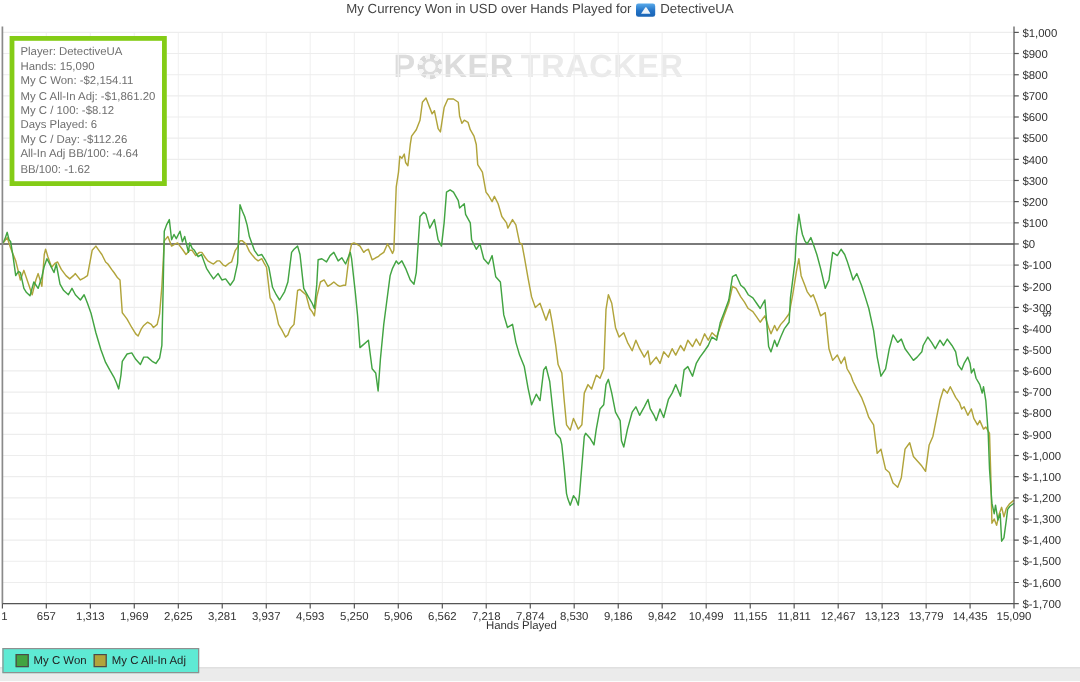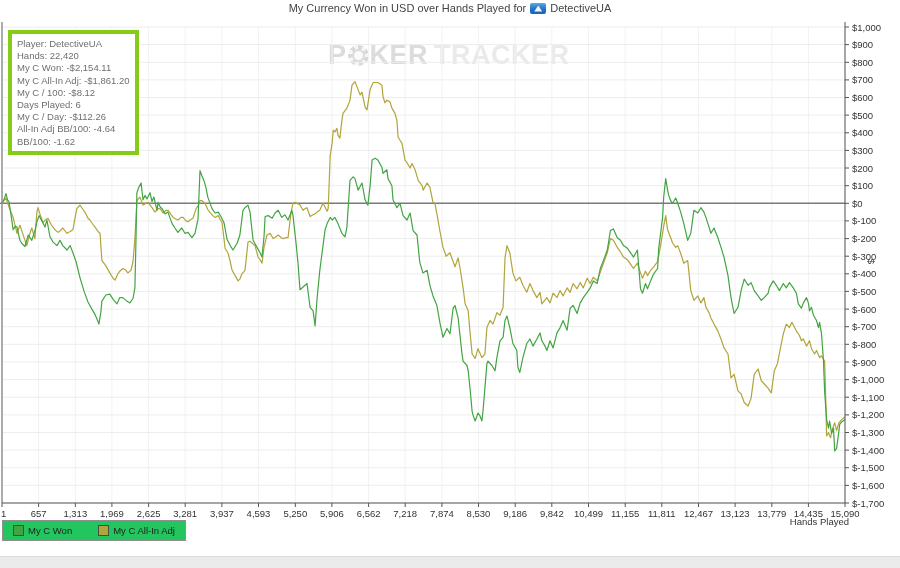--- a/index.html
+++ b/index.html
@@ -15,26 +15,26 @@
              padding:4px 6px 3px 5px;font-size:9.5px;line-height:12.2px;color:#6f6f6f;white-space:nowrap;z-index:5;}
   .watermark{position:absolute;left:328px;top:40px;display:flex;align-items:center;
              font-weight:bold;font-size:27px;letter-spacing:.5px;color:#dcdcdc;z-index:1;user-select:none;}
   .watermark .chip{display:inline-block;width:21px;height:21px;border-radius:50%;position:relative;margin:0 1px;
              background:repeating-conic-gradient(#d9d9d9 0deg 26deg,#f6f6f6 26deg 51deg);}
   .watermark .chip-inner{position:absolute;left:4px;top:4px;right:4px;bottom:4px;border-radius:50%;
              background:#fbfbfb;border:2px solid #dcdcdc;box-sizing:border-box;}
   .watermark .tracker{color:#eaeaea;margin-left:6px;}
   #chart-svg{position:absolute;left:0;top:0;z-index:2;}
   #chart-svg text{font-family:"Liberation Sans",sans-serif;font-size:9.5px;fill:#333;}
-  .x-axis-title{position:absolute;left:4px;top:516px;width:845px;text-align:right;
+  .x-axis-title{position:absolute;left:12px;top:516px;width:845px;text-align:center;
                 font-size:9.5px;color:#333;z-index:3;}
   .y-axis-title{position:absolute;left:869px;top:256px;font-size:9.5px;color:#333;
                 transform:rotate(90deg);z-index:3;}
-  .legend{position:absolute;left:2px;top:520px;background:#22c55e;border:1px solid #8f8f8f;
-          padding:4px 10px;display:inline-flex;align-items:center;gap:26px;z-index:4;}
+  .legend{position:absolute;left:2px;top:540px;background:#5eead4;border:1px solid #8f8f8f;
+          padding:4px 10px;display:inline-flex;align-items:center;gap:6px;z-index:4;}
   .legend-item{display:inline-flex;align-items:center;gap:4px;font-size:9.5px;color:#222;}
   .legend-swatch{width:9px;height:9px;border:1px solid #4a4a4a;display:inline-block;}
   .footer-strip{position:absolute;left:0;top:556px;width:900px;height:12px;background:#ebebeb;
                 border-top:1px solid #dcdcdc;box-sizing:border-box;}
 </style>
 </head>
 <body>
 
 <div class="screen">
 
@@ -48,21 +48,21 @@
     <span>P</span>
     <span class="chip">
         <span class="chip-inner"></span>
       </span>
     <span>KER</span>
     <span class="tracker">TRACKER</span>
   </div>
 
   <div class="stats-box" id="stats-box">
       <div>Player: DetectiveUA</div>
-      <div>Hands: 22,420</div>
+      <div>Hands: 15,090</div>
       <div>My C Won: -$2,154.11</div>
       <div>My C All-In Adj: -$1,861.20</div>
       <div>My C / 100: -$8.12</div>
       <div>Days Played: 6</div>
       <div>My C / Day: -$112.26</div>
       <div>All-In Adj BB/100: -4.64</div>
       <div>BB/100: -1.62</div>
     </div>
 
   <svg id="chart-svg" width="900" height="568">

